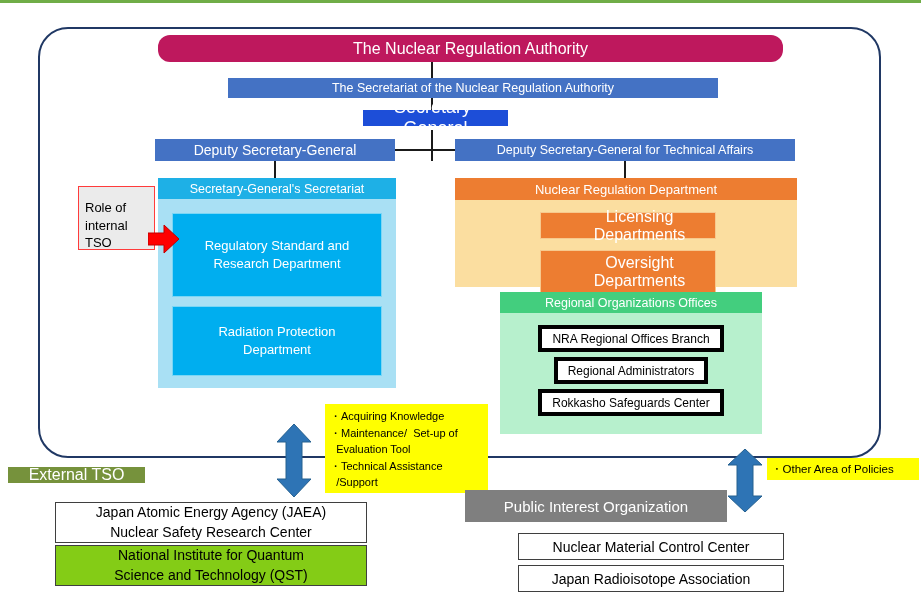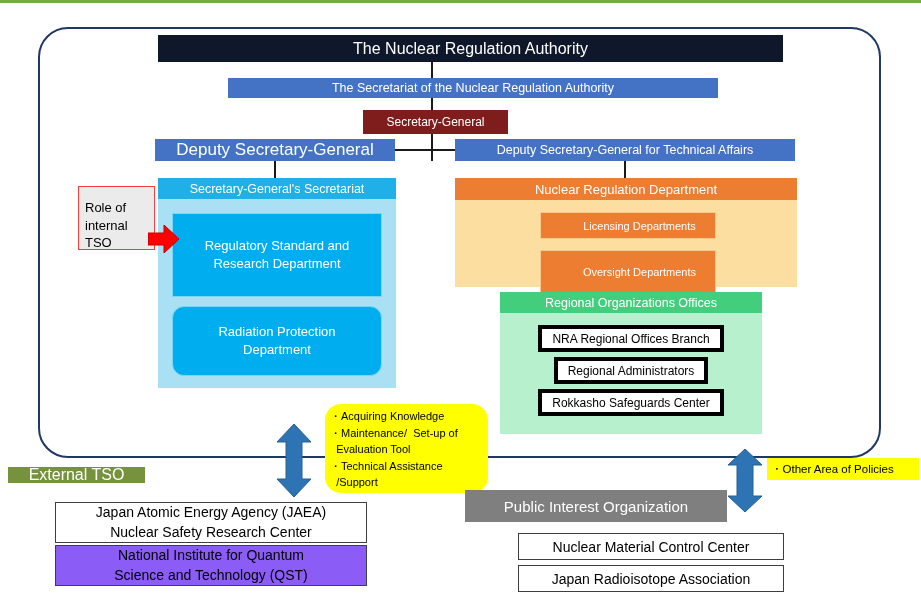--- a/index.html
+++ b/index.html
@@ -4,59 +4,59 @@
 <style>
   html,body{margin:0;padding:0;background:#fff;}
   #canvas{
     position:relative;width:921px;height:611px;background:#ffffff;
     font-family:"Liberation Sans","DejaVu Sans",sans-serif;color:#000;overflow:hidden;
   }
   .abs{position:absolute;box-sizing:border-box;}
   .center{display:flex;align-items:center;justify-content:center;text-align:center;}
   .white{color:#ffffff;}
   .prel{white-space:pre-line;}
-  .prew{white-space:pre-wrap;border-radius:16px;}
+  .prew{white-space:pre-wrap;}
   .vline{position:absolute;width:1.5px;background:#1a1a1a;}
   .hline{position:absolute;height:1.5px;background:#1a1a1a;}
 
   .top-rule{left:0;top:2;width:921px;height:3px;background:#70AD47;}
   .frame{left:38px;top:27px;width:843px;height:431px;border:2.5px solid #203864;border-radius:30px;background:transparent;}
 
-  .title-bar{left:158px;top:35px;width:625px;height:27px;background:#0f172a;font-size:16px;}
+  .title-bar{left:158px;top:35px;width:625px;height:27px;background:#be185d;font-size:16px;border-radius:12px;}
   .secretariat-bar{left:228px;top:78px;width:490px;height:20px;background:#4472C4;font-size:12.5px;}
-  .sg-box{left:363px;top:110px;width:145px;height:24px;background:#7f1d1d;font-size:12px;}
-  .deputy-left{left:155px;top:139px;width:240px;height:22px;background:#4472C4;font-size:17px;}
+  .sg-box{left:363px;top:110px;width:145px;height:16px;background:#1d4ed8;font-size:18px;}
+  .deputy-left{left:155px;top:139px;width:240px;height:22px;background:#4472C4;font-size:14px;}
   .deputy-right{left:455px;top:139px;width:340px;height:22px;background:#4472C4;font-size:12.5px;}
 
   .sgs-header{left:158px;top:178px;width:238px;height:21px;background:#1EB0E6;font-size:12.5px;}
   .sgs-panel{left:158px;top:199px;width:238px;height:189px;background:#A9E0F4;}
   .sgs-box{background:#00AEEF;border:1px solid #7AD6F5;font-size:13px;line-height:1.35;}
   .sgs-box1{left:172px;top:213px;width:210px;height:84px;}
-  .sgs-box2{left:172px;top:306px;width:210px;height:70px;border-radius:12px;}
+  .sgs-box2{left:172px;top:306px;width:210px;height:70px;}
 
   .role-note{left:78px;top:186px;width:77px;height:64px;background:#EBEBEB;border:1.5px solid #FF3B3B;
     font-size:13px;line-height:1.35;padding:12px 6px;}
   .role-arrow{left:148px;top:224px;}
 
   .nrd-header{left:455px;top:178px;width:342px;height:22px;background:#ED7D31;font-size:13px;}
   .nrd-panel{left:455px;top:200px;width:342px;height:87px;background:#FBDEA0;}
-  .nrd-box{background:#ED7D31;border:1px solid #F7C98E;font-size:11px;padding-left:23px;}
+  .nrd-box{background:#ED7D31;border:1px solid #F7C98E;font-size:16px;padding-left:23px;}
   .nrd-box1{left:540px;top:212px;width:176px;height:27px;}
   .nrd-box2{left:540px;top:250px;width:176px;height:43px;}
 
   .regional-header{left:500px;top:292px;width:262px;height:21px;background:#43CE7E;font-size:12.5px;}
   .regional-panel{left:500px;top:313px;width:262px;height:121px;background:#B7F0CD;
     display:flex;flex-direction:column;align-items:center;gap:5px;padding-top:12px;}
   .office-box{background:#ffffff;border:4px solid #000000;font-size:12px;padding:2.5px 10px;white-space:nowrap;}
 
   .ext-tso-label{left:8px;top:467px;width:137px;height:16px;background:#76923C;font-size:16px;}
   .arrow-left{left:277px;top:424px;}
   .note-left{left:325px;top:404px;width:163px;height:89px;background:#FFFF00;font-size:11px;line-height:1.5;padding:4px 5px;}
   .jaea-box{left:55px;top:502px;width:312px;height:41px;background:#fff;border:1px solid #3f3f3f;font-size:14px;line-height:1.4;}
-  .qst-box{left:55px;top:545px;width:312px;height:41px;background:#8b5cf6;border:1px solid #3f3f3f;font-size:14px;line-height:1.4;}
+  .qst-box{left:55px;top:545px;width:312px;height:41px;background:#84cc16;border:1px solid #3f3f3f;font-size:14px;line-height:1.4;}
 
   .pio-label{left:465px;top:490px;width:262px;height:32px;background:#7F7F7F;font-size:15px;}
   .arrow-right{left:728px;top:449px;}
   .note-right{left:767px;top:458px;width:152px;height:22px;background:#FFFF00;font-size:11.5px;padding:0 4px;display:flex;align-items:center;}
   .nmcc-box{left:518px;top:533px;width:266px;height:27px;background:#fff;border:1px solid #3f3f3f;font-size:14px;}
   .jra-box{left:518px;top:565px;width:266px;height:27px;background:#fff;border:1px solid #3f3f3f;font-size:14px;}
 </style>
 </head>
 <body>
 

